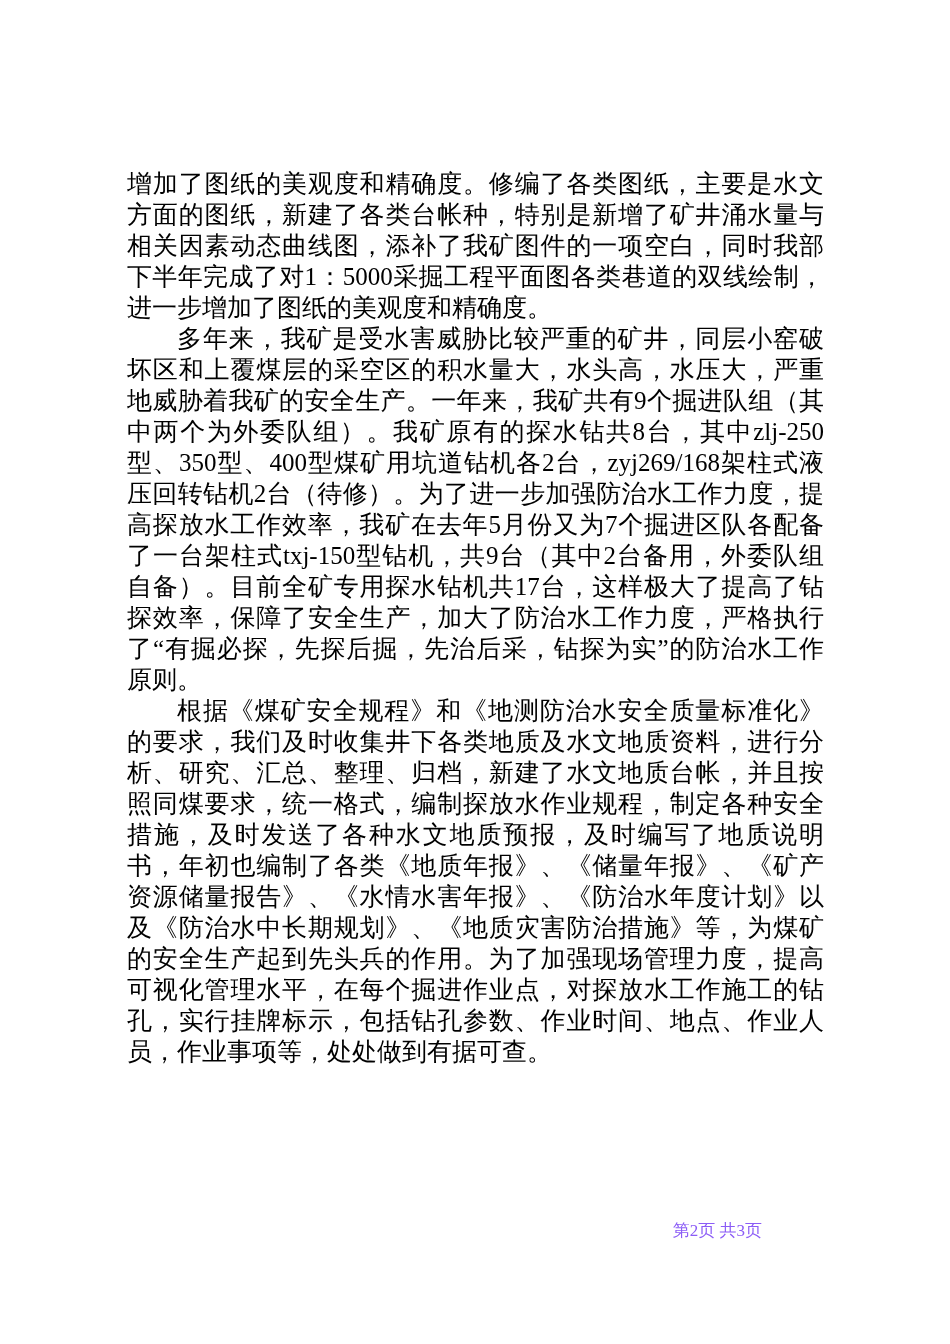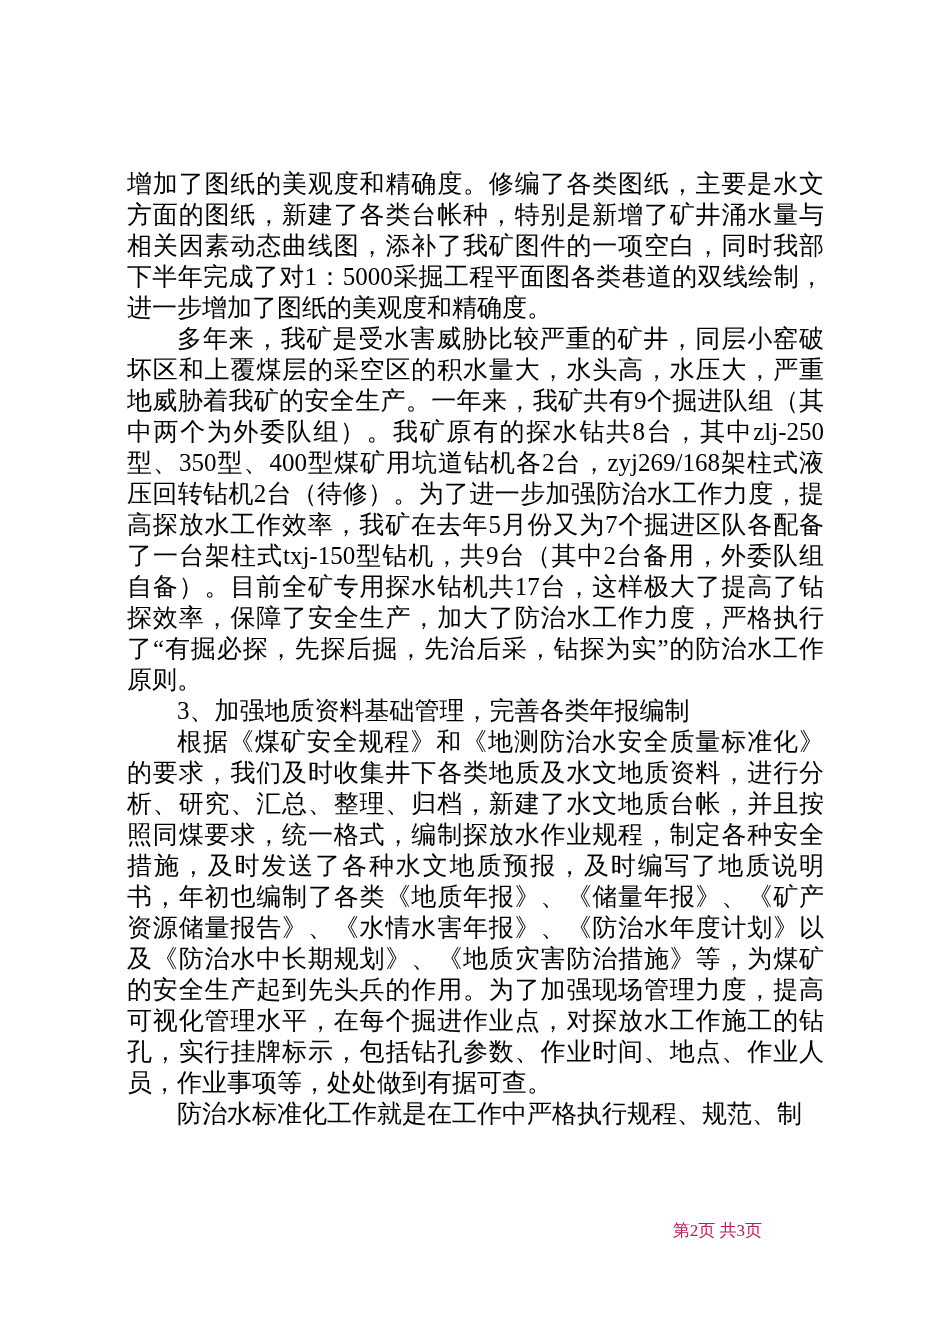--- a/index.html
+++ b/index.html
@@ -33,31 +33,29 @@
   }
   .para.indent {
     text-indent: 2em;
   }
   .doc-footer {
     position: absolute;
     top: 1220px;
     right: 167px;
     font-size: 17px;
     line-height: 22px;
-    color: #be185d;
+    color: #8b5cf6;
     text-align: right;
   }
 </style>
 </head>
 <body>
 
 <div class="doc-page">
   <div class="doc-content">
       <div class="para">增加了图纸的美观度和精确度。修编了各类图纸，主要是水文方面的图纸，新建了各类台帐种，特别是新增了矿井涌水量与相关因素动态曲线图，添补了我矿图件的一项空白，同时我部下半年完成了对1：5000采掘工程平面图各类巷道的双线绘制，进一步增加了图纸的美观度和精确度。</div>
       <div class="para indent">多年来，我矿是受水害威胁比较严重的矿井，同层小窑破坏区和上覆煤层的采空区的积水量大，水头高，水压大，严重地威胁着我矿的安全生产。一年来，我矿共有9个掘进队组（其中两个为外委队组）。我矿原有的探水钻共8台，其中zlj-250型、350型、400型煤矿用坑道钻机各2台，zyj269/168架柱式液压回转钻机2台（待修）。为了进一步加强防治水工作力度，提高探放水工作效率，我矿在去年5月份又为7个掘进区队各配备了一台架柱式txj-150型钻机，共9台（其中2台备用，外委队组自备）。目前全矿专用探水钻机共17台，这样极大了提高了钻探效率，保障了安全生产，加大了防治水工作力度，严格执行了“有掘必探，先探后掘，先治后采，钻探为实”的防治水工作原则。</div>
-      <div class="para indent">3、加强地质资料基础管理，完善各类年报编制</div>
       <div class="para indent">根据《煤矿安全规程》和《地测防治水安全质量标准化》的要求，我们及时收集井下各类地质及水文地质资料，进行分析、研究、汇总、整理、归档，新建了水文地质台帐，并且按照同煤要求，统一格式，编制探放水作业规程，制定各种安全措施，及时发送了各种水文地质预报，及时编写了地质说明书，年初也编制了各类《地质年报》、《储量年报》、《矿产资源储量报告》、《水情水害年报》、《防治水年度计划》以及《防治水中长期规划》、《地质灾害防治措施》等，为煤矿的安全生产起到先头兵的作用。为了加强现场管理力度，提高可视化管理水平，在每个掘进作业点，对探放水工作施工的钻孔，实行挂牌标示，包括钻孔参数、作业时间、地点、作业人员，作业事项等，处处做到有据可查。</div>
-      <div class="para indent">防治水标准化工作就是在工作中严格执行规程、规范、制</div>
     </div>
   <div class="doc-footer">
     <span>第2页  共3页</span>
   </div>
 </div>
 
 </body></html>

